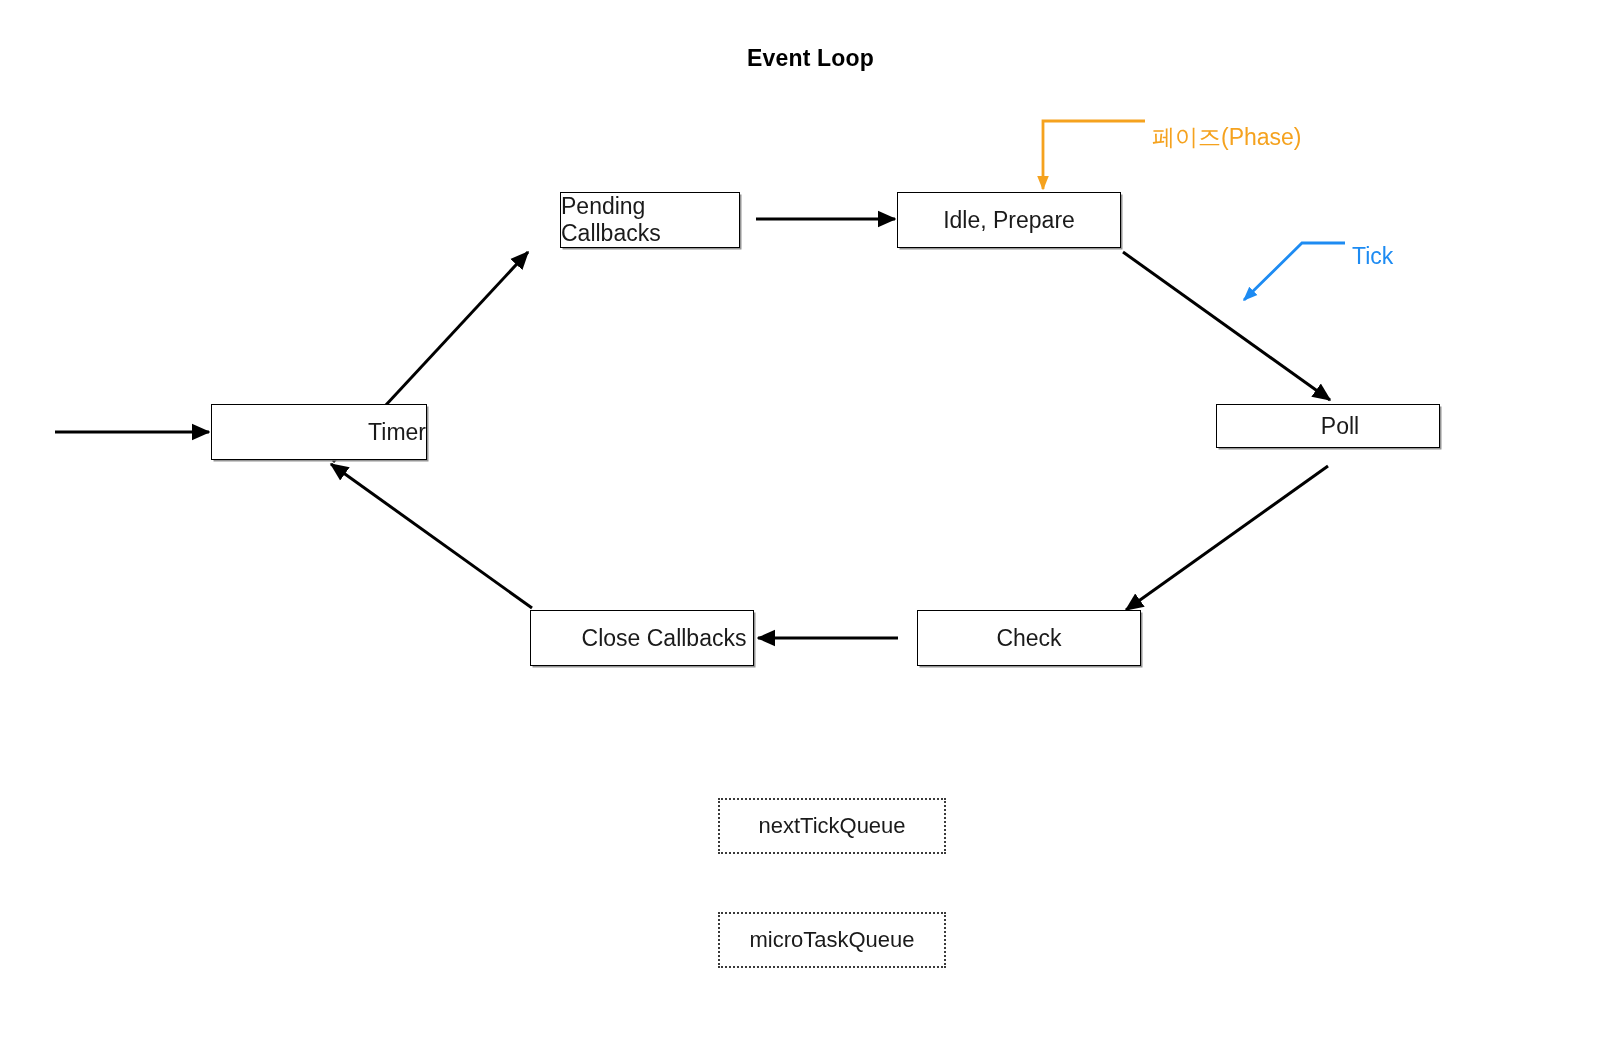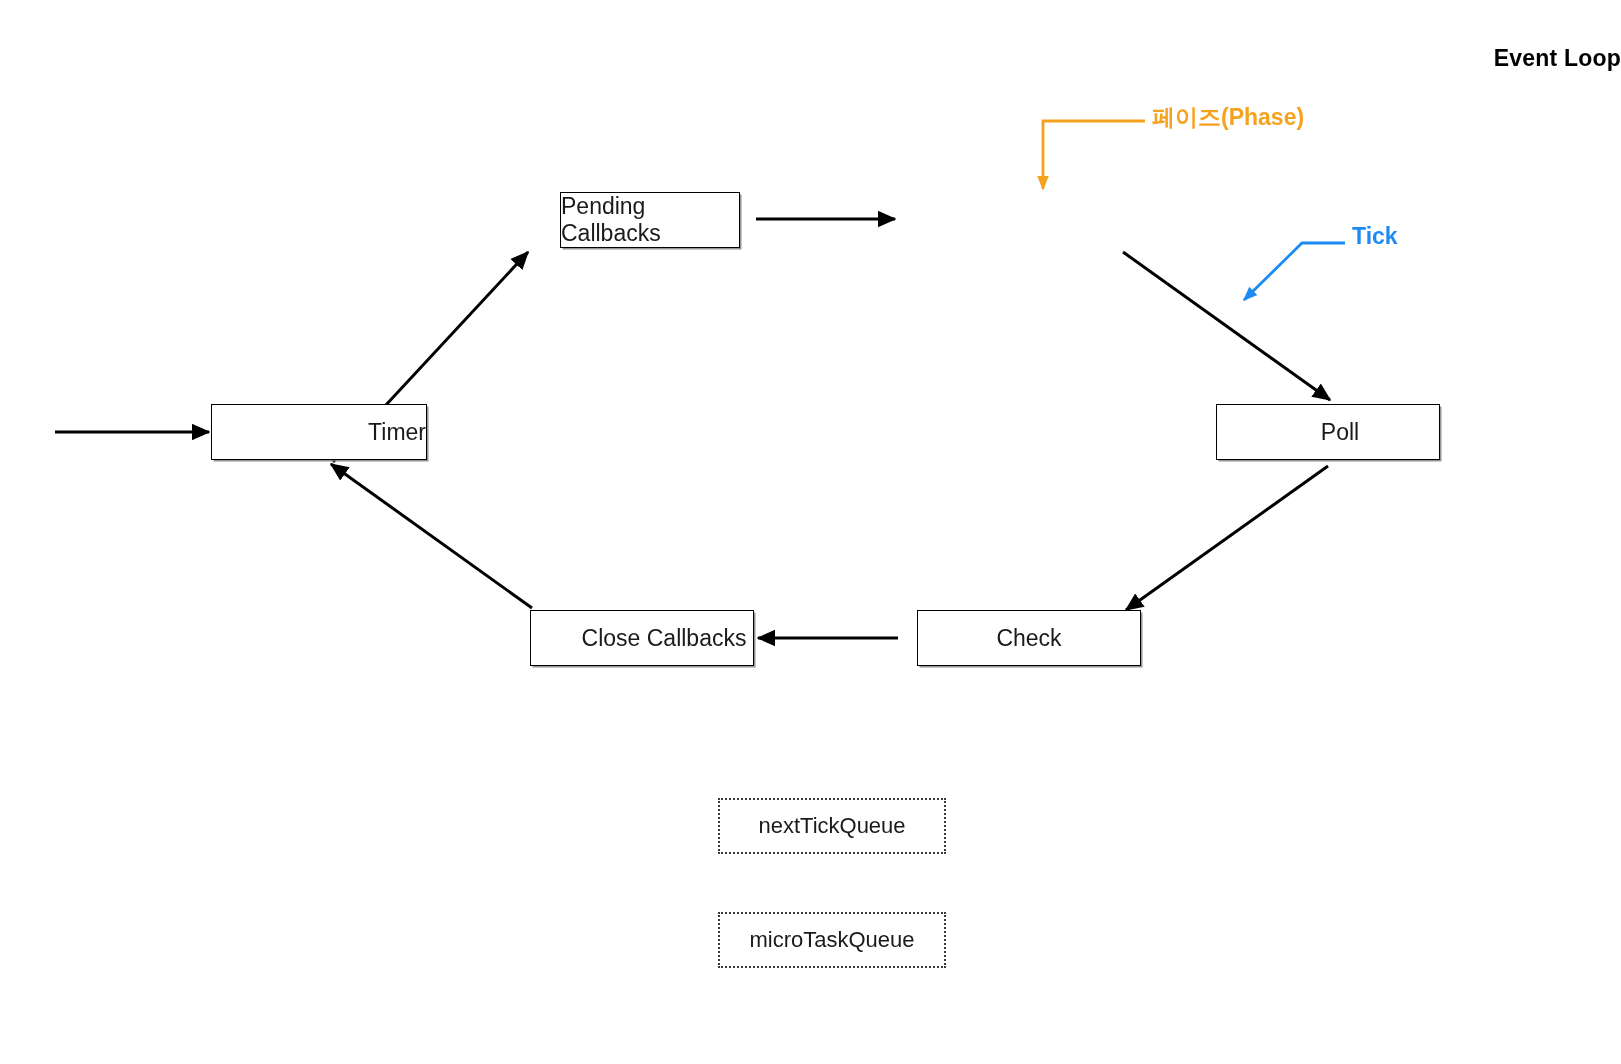--- a/index.html
+++ b/index.html
@@ -22,21 +22,21 @@
     left: 0;
     top: 0;
     width: 1621px;
     height: 1064px;
   }
   .title {
     position: absolute;
     left: 0;
     top: 45px;
     width: 1621px;
-    text-align: right;
+    text-align: center;
     font-size: 23px;
     font-weight: bold;
     color: #000000;
     letter-spacing: 0.2px;
   }
   .node {
     position: absolute;
     box-sizing: border-box;
     background: #ffffff;
     border: 1.6px solid #000000;
@@ -54,22 +54,23 @@
     border: 2px dotted #3a3a3a;
     display: flex;
     align-items: center;
     justify-content: center;
     font-size: 22px;
     color: #1a1a1a;
   }
   .annot-label {
     position: absolute;
     font-size: 23px;
-    font-weight: bold;
+    font-weight: normal;
     white-space: nowrap;
+    margin-top: 20px;
   }
   .annot-phase { color: #F5A21E; }
   .annot-tick  { color: #1D8BF2; }
 </style>
 </head>
 <body>
 
 <div id="canvas">
 
   <div class="title">Event Loop</div>
@@ -107,22 +108,25 @@
   </svg>
 
   <div class="node" style="left:211px; top:404px; width:216px; height:56px;justify-content:flex-end;">
     <span>Timer</span>
   </div>
 
   <div class="node" style="left:560px; top:192px; width:180px; height:56px;">
     <span>Pending Callbacks</span>
   </div>
 
+  <div class="node" style="left:897px; top:192px; width:224px; height:56px;">
+    <span>Idle, Prepare</span>
+  </div>
 
-  <div class="node" style="left:1216px; top:404px; width:224px; height:56px;padding-left:24px;">
+  <div class="node" style="left:1216px; top:404px; width:224px; height:44px;padding-left:24px;">
     <span>Poll</span>
   </div>
 
   <div class="node" style="left:897px; top:610px; width:224px; height:56px;margin-left:20px;">
     <span>Check</span>
   </div>
 
   <div class="node" style="left:530px; top:610px; width:224px; height:56px;padding-left:44px;">
     <span>Close Callbacks</span>
   </div>

